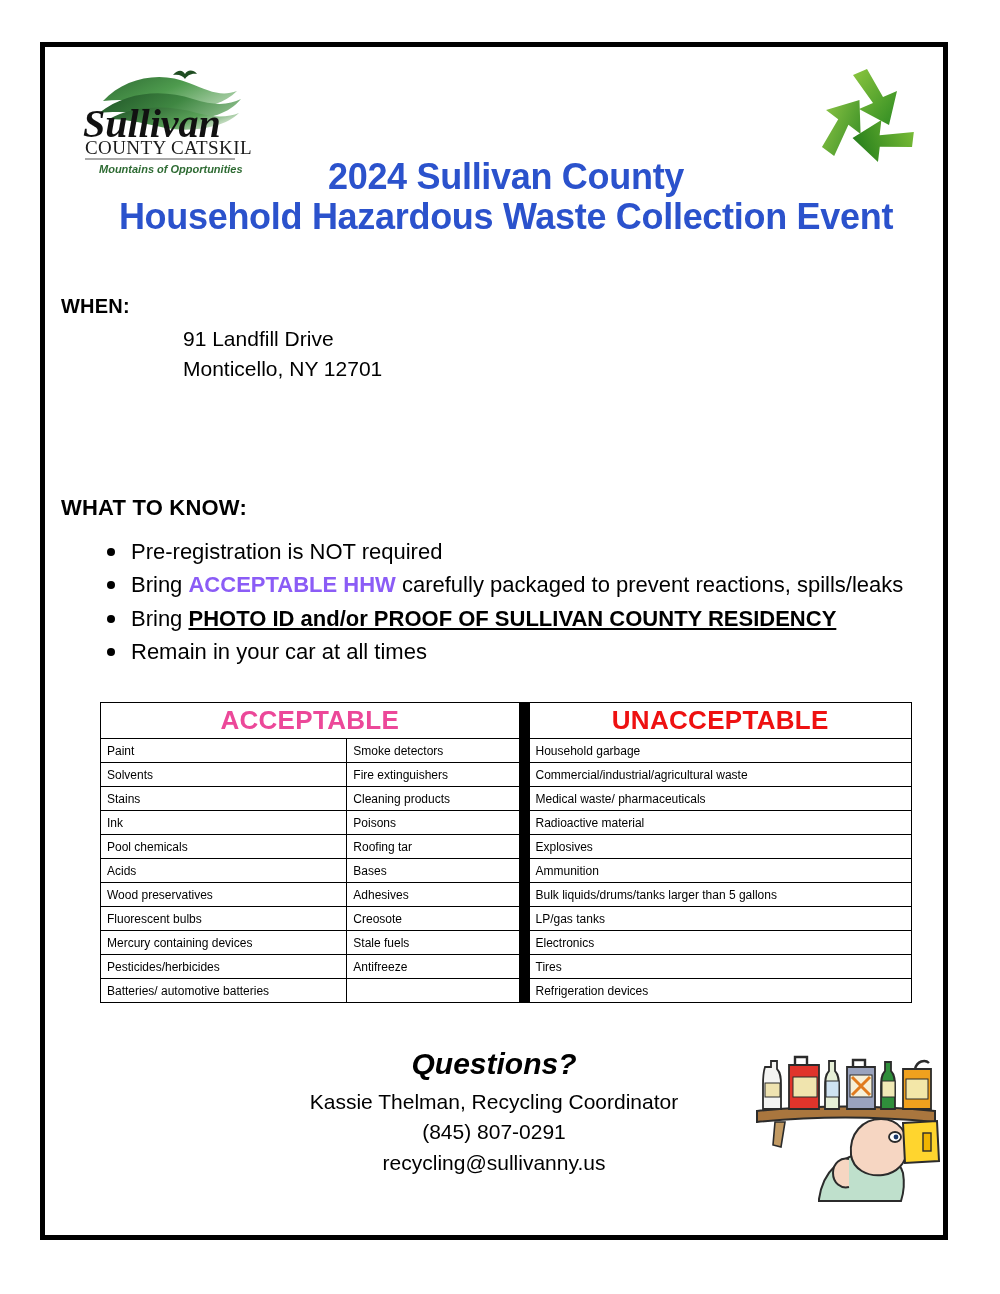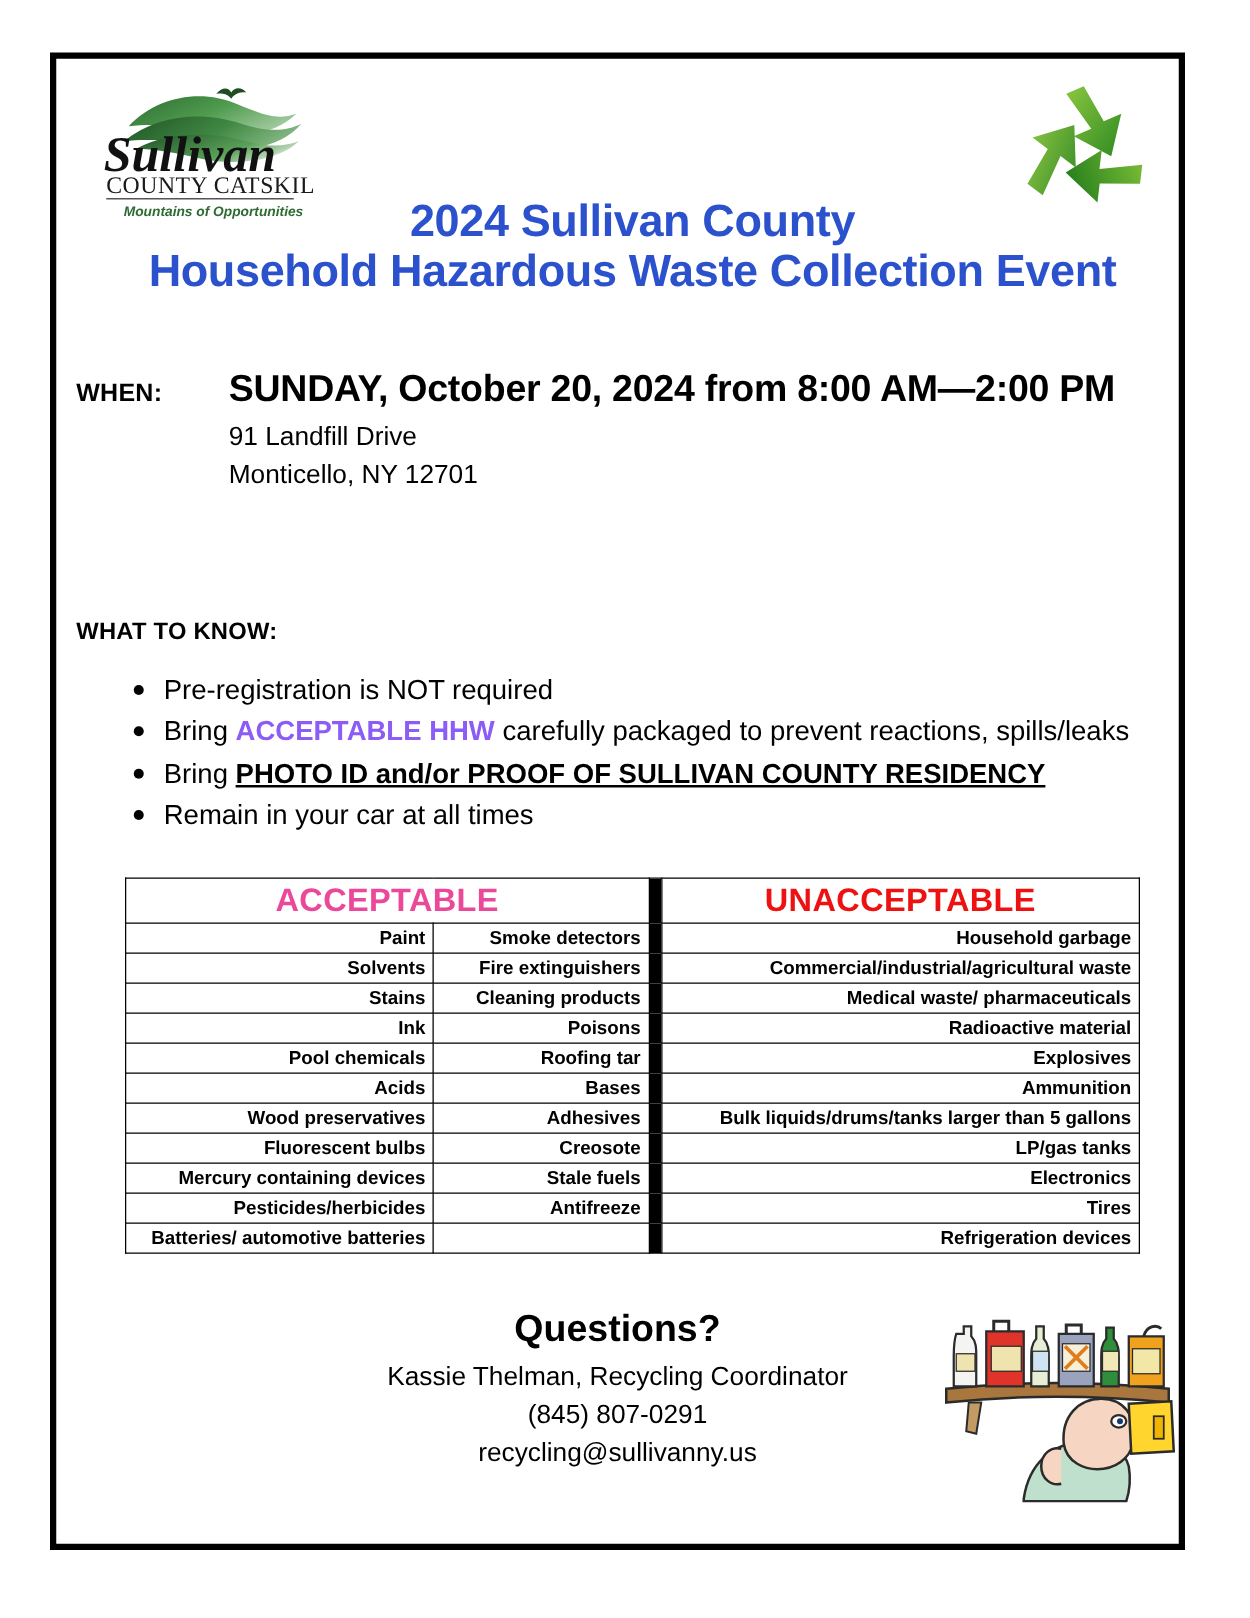--- a/index.html
+++ b/index.html
@@ -101,21 +101,21 @@
     font-size: 21px;
     font-family: "Liberation Sans Narrow", "Liberation Sans", sans-serif;
     line-height: 1.42;
   }
 
   
   .wtk-heading {
     position: absolute;
     left: 16px;
     top: 448px;
-    font-size: 19px;
+    font-size: 22px;
     font-weight: bold;
     font-family: "Liberation Sans Narrow", "Liberation Sans", sans-serif;
     letter-spacing: 0.2px;
   }
   .wtk-list {
     position: absolute;
     left: 16px;
     top: 488px;
     width: 880px;
     margin: 0;
@@ -159,23 +159,23 @@
   }
   .hhw-table {
     border-collapse: collapse;
     table-layout: fixed;
     width: 812px;
     font-family: "Liberation Sans Narrow", "Liberation Sans", sans-serif;
   }
   .hhw-table td, .hhw-table th {
     border: 1px solid #000000;
     padding: 2px 6px;
-    font-size: 15px;
-    font-weight: bold;
-    text-align: right;
+    font-size: 12px;
+    font-weight: normal;
+    text-align: left;
     vertical-align: middle;
     height: 24px;
     box-sizing: border-box;
     overflow: hidden;
     white-space: nowrap;
   }
   .col-a1 { width: 246px; }
   .col-a2 { width: 172px; }
   .col-div { width: 10px; }
   .col-u1 { width: 382px; }
@@ -203,20 +203,21 @@
   .footer-block {
     position: absolute;
     left: 0;
     top: 1000px;
     width: 100%;
     text-align: center;
   }
   .questions {
     font-size: 30px;
     font-weight: bold;
+    font-style: italic;
     font-family: "Liberation Sans Narrow", "Liberation Sans", sans-serif;
     margin-bottom: 6px;
   }
   .footer-line {
     font-size: 21px;
     font-family: "Liberation Sans Narrow", "Liberation Sans", sans-serif;
     line-height: 1.45;
   }
   .cartoon-block {
     position: absolute;
@@ -297,21 +298,20 @@
   </div>
 
   <div class="title-block">
     <div class="title-line title-line-1">2024 Sullivan County</div>
     <div class="title-line title-line-2">Household Hazardous Waste Collection Event</div>
   </div>
 
   <div class="when-where">
     <div class="ww-row ww-row-when">
       <div class="ww-label">WHEN:</div>
-      <div class="ww-value-big">SUNDAY, October 20, 2024 from 8:00 AM—2:00 PM</div>
     </div>
     <div class="ww-sub">91 Landfill Drive</div>
     <div class="ww-sub">Monticello, NY 12701</div>
   </div>
 
   <div class="wtk-heading">WHAT TO KNOW:</div>
   <ul class="wtk-list" id="wtk-list">
         <li class="wtk-item"><span class="wtk-bullet"></span><span>Pre-registration is NOT required</span></li>
         <li class="wtk-item"><span class="wtk-bullet"></span><span>Bring </span><span class="hl-green">ACCEPTABLE HHW</span><span> carefully packaged to prevent reactions, spills/leaks</span></li>
         <li class="wtk-item"><span class="wtk-bullet"></span><span>Bring </span><span class="hl-underline-bold">PHOTO ID and/or PROOF OF SULLIVAN COUNTY RESIDENCY</span></li>

